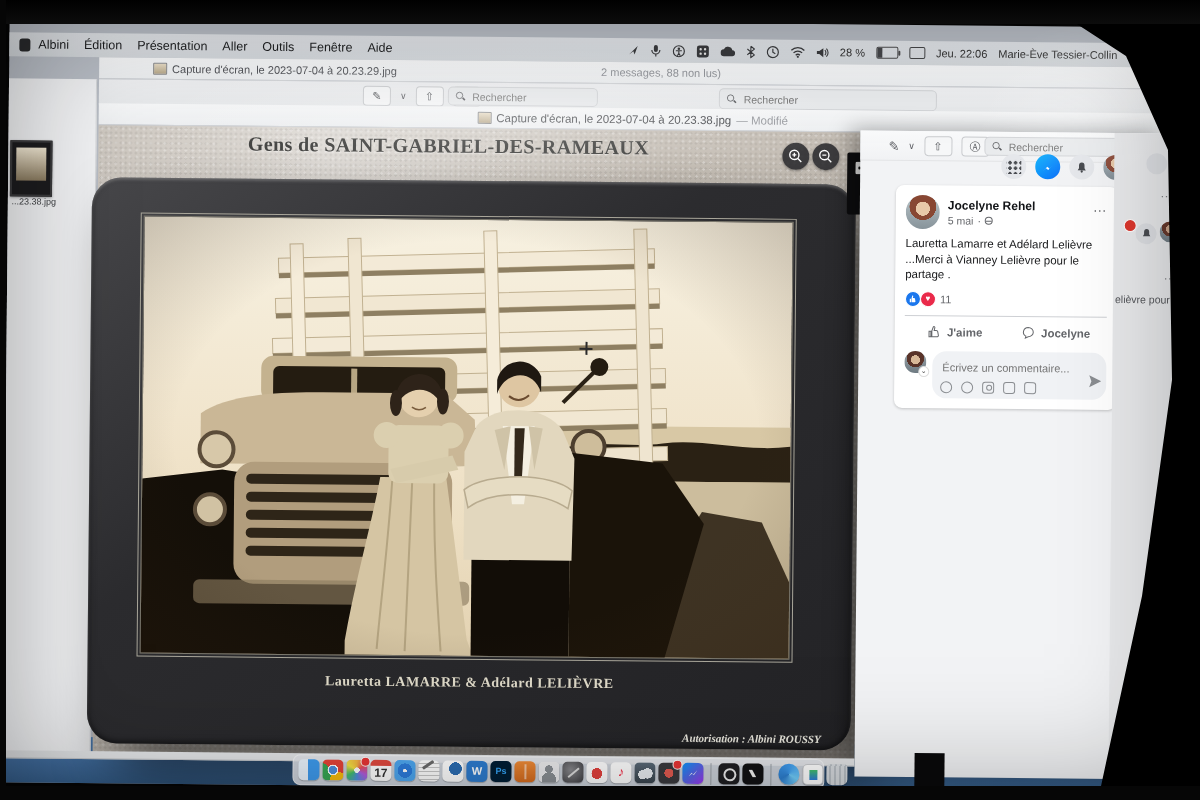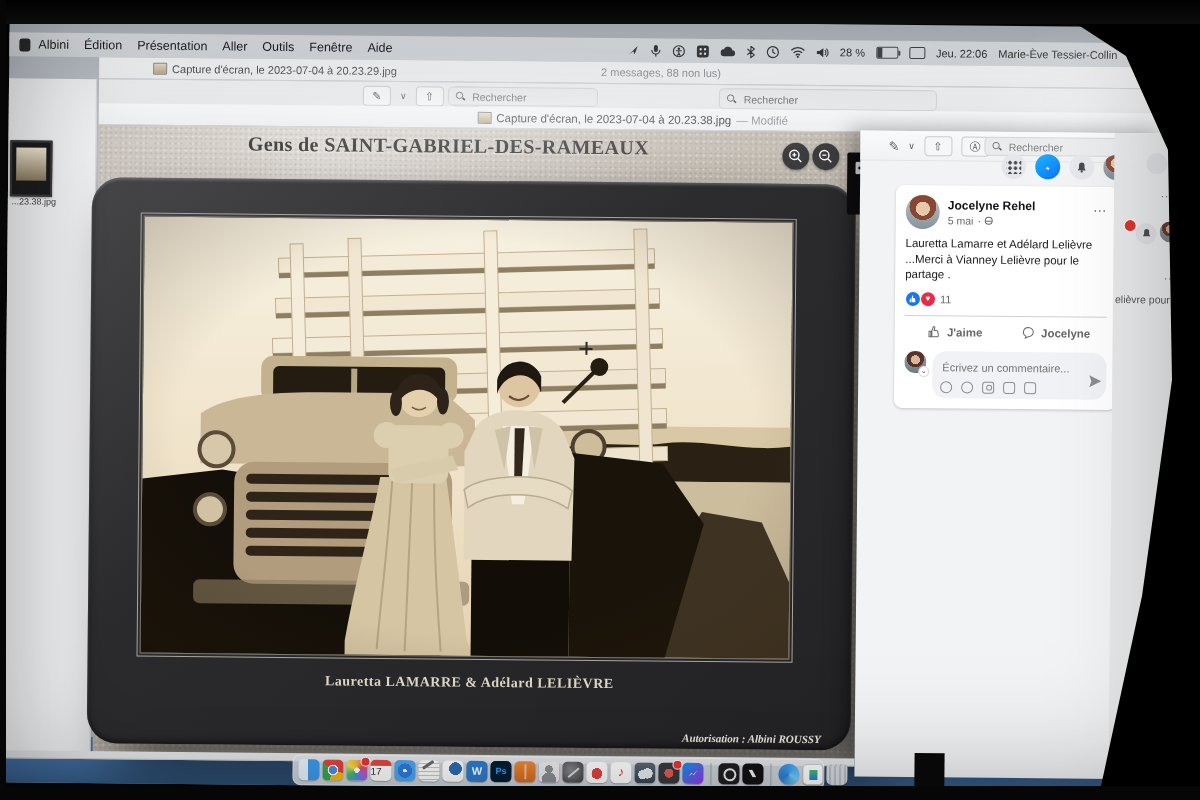--- a/index.html
+++ b/index.html
@@ -118,21 +118,21 @@
   #dockbar{left:296px;top:757px;width:532px;height:31px;background:rgba(226,229,233,.88);border:1px solid rgba(255,255,255,.55);
     border-radius:8px;box-sizing:border-box;display:flex;align-items:center;gap:3px;padding:0 5px;}
   .dk{width:21px;height:21px;border-radius:5px;flex:0 0 21px;position:relative;box-shadow:0 1px 1px rgba(0,0,0,.25);}
   .dk .badge{position:absolute;right:-3px;top:-3px;width:8px;height:8px;border-radius:50%;background:#e33;border:1px solid #fff;}
   .dksep{width:1px;height:22px;background:#9aa0a6;margin:0 4px;flex:0 0 1px;box-shadow:none;}
   .dk-finder{background:linear-gradient(90deg,#eaf4fd 0 46%,#3b9cf2 46%);}
   .dk-chrome{background:radial-gradient(circle at 50% 50%,#4a90e2 0 28%,#fff 29% 36%,transparent 37%),conic-gradient(#ea4335 0 30%,#fbbc05 30% 55%,#34a853 55% 85%,#ea4335 85%);}
   .dk-photos{background:radial-gradient(circle at 50% 50%,#fff 0 18%,transparent 19%),conic-gradient(#f6b73c,#ef4b5d,#b05be3,#4a90e2,#3ec06a,#f6e13c,#f6b73c);}
   .dk-calendar{background:#fff;}
   .dk-calendar::before{content:"";position:absolute;left:0;top:0;right:0;height:6px;background:#e5493d;border-radius:5px 5px 0 0;}
-  .dk-calendar span{position:absolute;left:0;right:0;top:6px;text-align:left;font-size:10px;font-weight:normal;color:#333;}
+  .dk-calendar span{position:absolute;left:0;right:0;top:6px;text-align:center;font-size:12px;font-weight:bold;color:#333;}
   .dk-safari{background:radial-gradient(circle at 50% 50%,#fff 0 12%,#2a7de1 13% 48%,#4aa8f5 49% 88%,#e8e8e8 89%);}
   .dk-textedit{background:repeating-linear-gradient(#fff 0 3px,#c9c9c9 3px 4px);}
   .dk-textedit::after{content:"";position:absolute;left:3px;top:3px;width:13px;height:2.5px;background:#6b6b6b;transform:rotate(-35deg);border-radius:1px;}
   .dk-openoffice{background:radial-gradient(circle at 62% 38%,#2a6db5 0 34%,#fff 35%);}
   .dk-word{background:#2b7cd3;color:#fff;font-size:11px;font-weight:bold;text-align:center;line-height:21px;}
   .dk-photoshop{background:#001e36;color:#31a8ff;font-size:9px;font-weight:bold;text-align:center;line-height:21px;}
   .dk-books{background:linear-gradient(#f28a33,#d96a1a);}
   .dk-books::after{content:"";position:absolute;left:9.5px;top:3px;width:2px;height:15px;background:#fff8;}
   .dk-contacts{background:radial-gradient(circle at 50% 36%,#8a8f94 0 22%,transparent 23%),radial-gradient(circle at 50% 86%,#8a8f94 0 34%,transparent 35%),#ececee;}
   .dk-garageband{background:radial-gradient(circle at 40% 40%,#8a8a8e,#3c3c40);}

